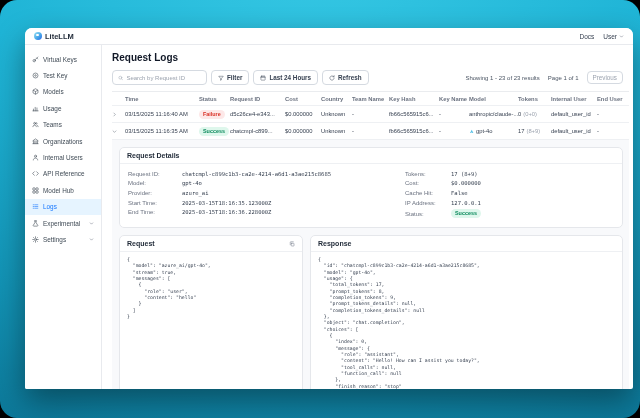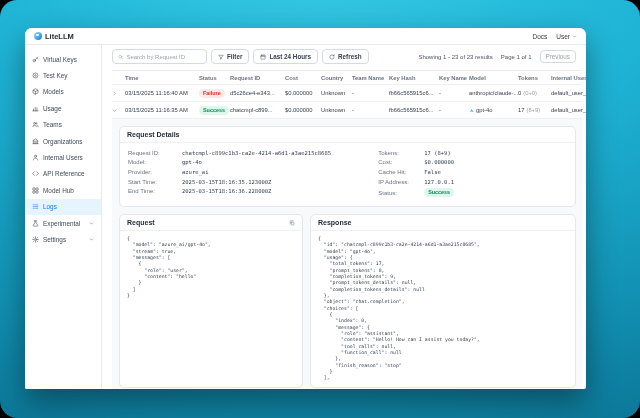--- a/index.html
+++ b/index.html
@@ -1,21 +1,21 @@
 <!DOCTYPE html>
 <html><head>
 <meta charset="utf-8">
 <style>
   * { box-sizing: border-box; margin: 0; padding: 0; }
   html,body { width:640px; height:418px; }
   body { font-family:"Liberation Sans","DejaVu Sans",sans-serif; background:#000; overflow:hidden; }
   .stage { position:relative; width:640px; height:418px; background:#000; overflow:hidden; }
   .frame { position:absolute; inset:0; border-radius:17px;
            background: radial-gradient(140% 130% at 50% -10%, #36c8e4 0%, #1fb4d6 38%, #1292b4 70%, #0a6e8e 100%); }
-  .window { position:absolute; left:25px; top:28px; width:561px; height:361px; background:#fff;
+  .window { position:absolute; left:25px; top:28px; width:608px; height:361px; background:#fff;
             border-radius:7px 7px 2px 2px; box-shadow:0 12px 30px rgba(0,0,0,.4);
             overflow:hidden; display:flex; flex-direction:column; }
 
   
   .navbar { flex:0 0 17px; display:flex; align-items:center; padding:0 9px; border-bottom:1px solid #e8eaee; background:#fff; }
   .brand { display:flex; align-items:center; gap:3px; font-size:7.5px; font-weight:700; color:#1f2937; }
   .logo { width:8px; height:8px; border-radius:50%; background:linear-gradient(135deg,#9be3f5 0%,#4aa9e8 55%,#2563eb 100%); position:relative; }
   .logo:after { content:""; position:absolute; left:2px; top:2px; width:3px; height:2px; background:#fff; border-radius:1px; }
   .nav-right { margin-left:auto; display:flex; align-items:center; gap:9px; font-size:6.5px; color:#374151; }
   .nav-link { cursor:pointer; }
@@ -195,20 +195,21 @@
               <path d="M12 2.5v3M12 18.5v3M2.5 12h3M18.5 12h3M5.2 5.2l2.1 2.1M16.7 16.7l2.1 2.1M18.8 5.2l-2.1 2.1M7.3 16.7l-2.1 2.1"></path>
             </svg>
           <span>Settings</span>
           <svg class="ic5 chev" viewBox="0 0 24 24" fill="none" stroke="currentColor" stroke-width="2.5" stroke-linecap="round">
               <path d="M6 9l6 6 6-6"></path>
             </svg>
         </div>
       </div>
 
       <div class="main">
+        <div class="page-title">Request Logs</div>
 
         <div class="toolbar">
           <div class="search">
             <svg class="ic6" viewBox="0 0 24 24" fill="none" stroke="#9ca3af" stroke-width="2.2" stroke-linecap="round">
                 <circle cx="10.5" cy="10.5" r="6.5"></circle>
                 <path d="M15.5 15.5L21 21"></path>
               </svg>
             <input placeholder="Search by Request ID" style="">
           </div>
           <div class="btn">

